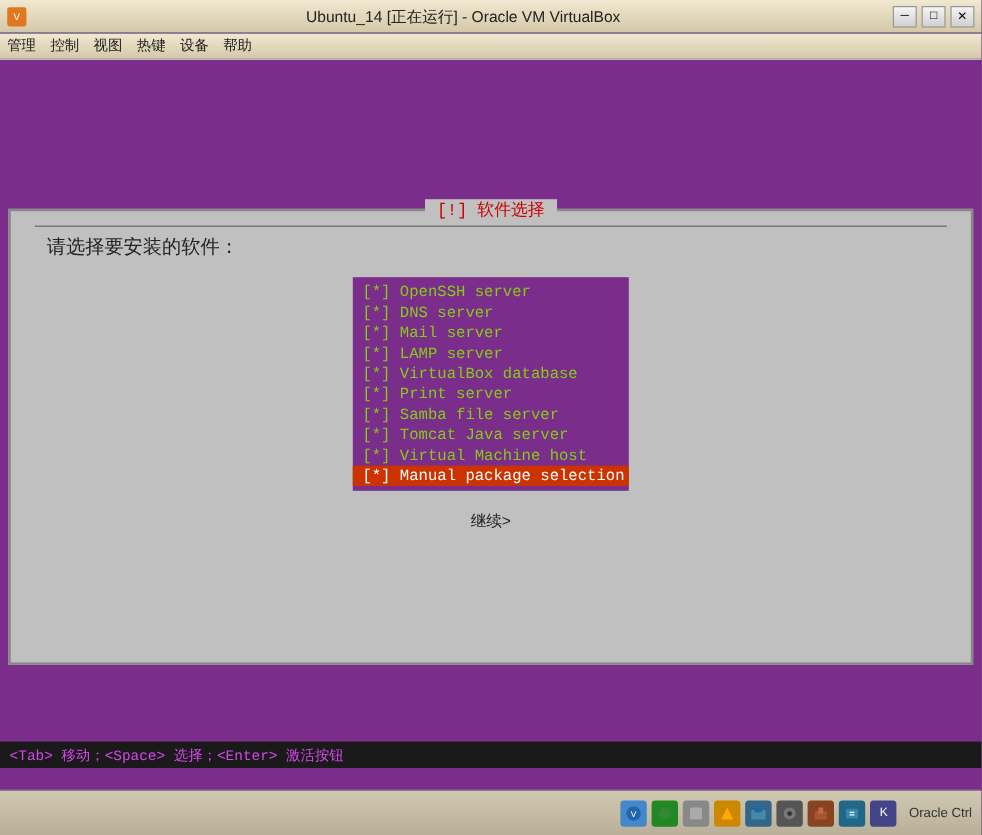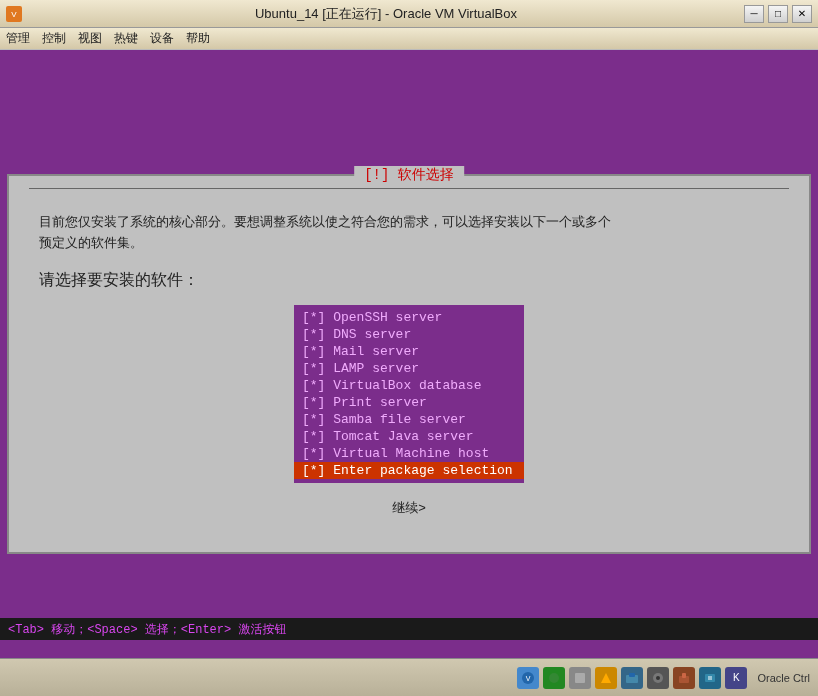--- a/index.html
+++ b/index.html
@@ -132,21 +132,21 @@
       width: 230px;
       margin: 0 auto 16px auto;
       padding: 4px 0;
       font-family: 'Courier New', Courier, monospace;
       font-size: 13px;
       color: #ffffff;
     }
     .software-item {
       padding: 1px 8px;
       white-space: nowrap;
-      color: #f0abfc;
+      color: #84cc16;
     }
     .software-item.highlighted {
       background: #cc3300;
       color: #ffffff;
     }
 
     
     .continue-btn {
       text-align: center;
       margin-top: 10px;
@@ -244,38 +244,34 @@
     <span class="menubar-item">设备</span>
     <span class="menubar-item">帮助</span>
   </div>
 
 <div class="vm-content">
 
   <div class="dialog">
     <div class="dialog-border-top"></div>
     <div class="dialog-title">[!] 软件选择</div>
 
-    <div class="dialog-text">
-      <span>目前您仅安装了系统的核心部分。要想调整系统以使之符合您的需求，可以选择安装以下一个或多个</span><br>
-      <span>预定义的软件集。</span>
-    </div>
 
     <div class="dialog-prompt">请选择要安装的软件：</div>
 
     <div class="software-list">
     <div class="software-item">[*] OpenSSH server</div>
         <div class="software-item">[*] DNS server</div>
         <div class="software-item">[*] Mail server</div>
         <div class="software-item">[*] LAMP server</div>
         <div class="software-item">[*] VirtualBox database</div>
         <div class="software-item">[*] Print server</div>
         <div class="software-item">[*] Samba file server</div>
         <div class="software-item">[*] Tomcat Java server</div>
         <div class="software-item">[*] Virtual Machine host</div>
-        <div class="software-item highlighted">[*] Enter package selection</div>
+        <div class="software-item highlighted">[*] Manual package selection</div>
       </div>
 
     <div class="continue-btn">
       <span>继续&gt;</span>
     </div>
   </div>
 
   <div class="statusbar">
     <span>&lt;Tab&gt; 移动；&lt;Space&gt; 选择；&lt;Enter&gt; 激活按钮</span>
   </div>

